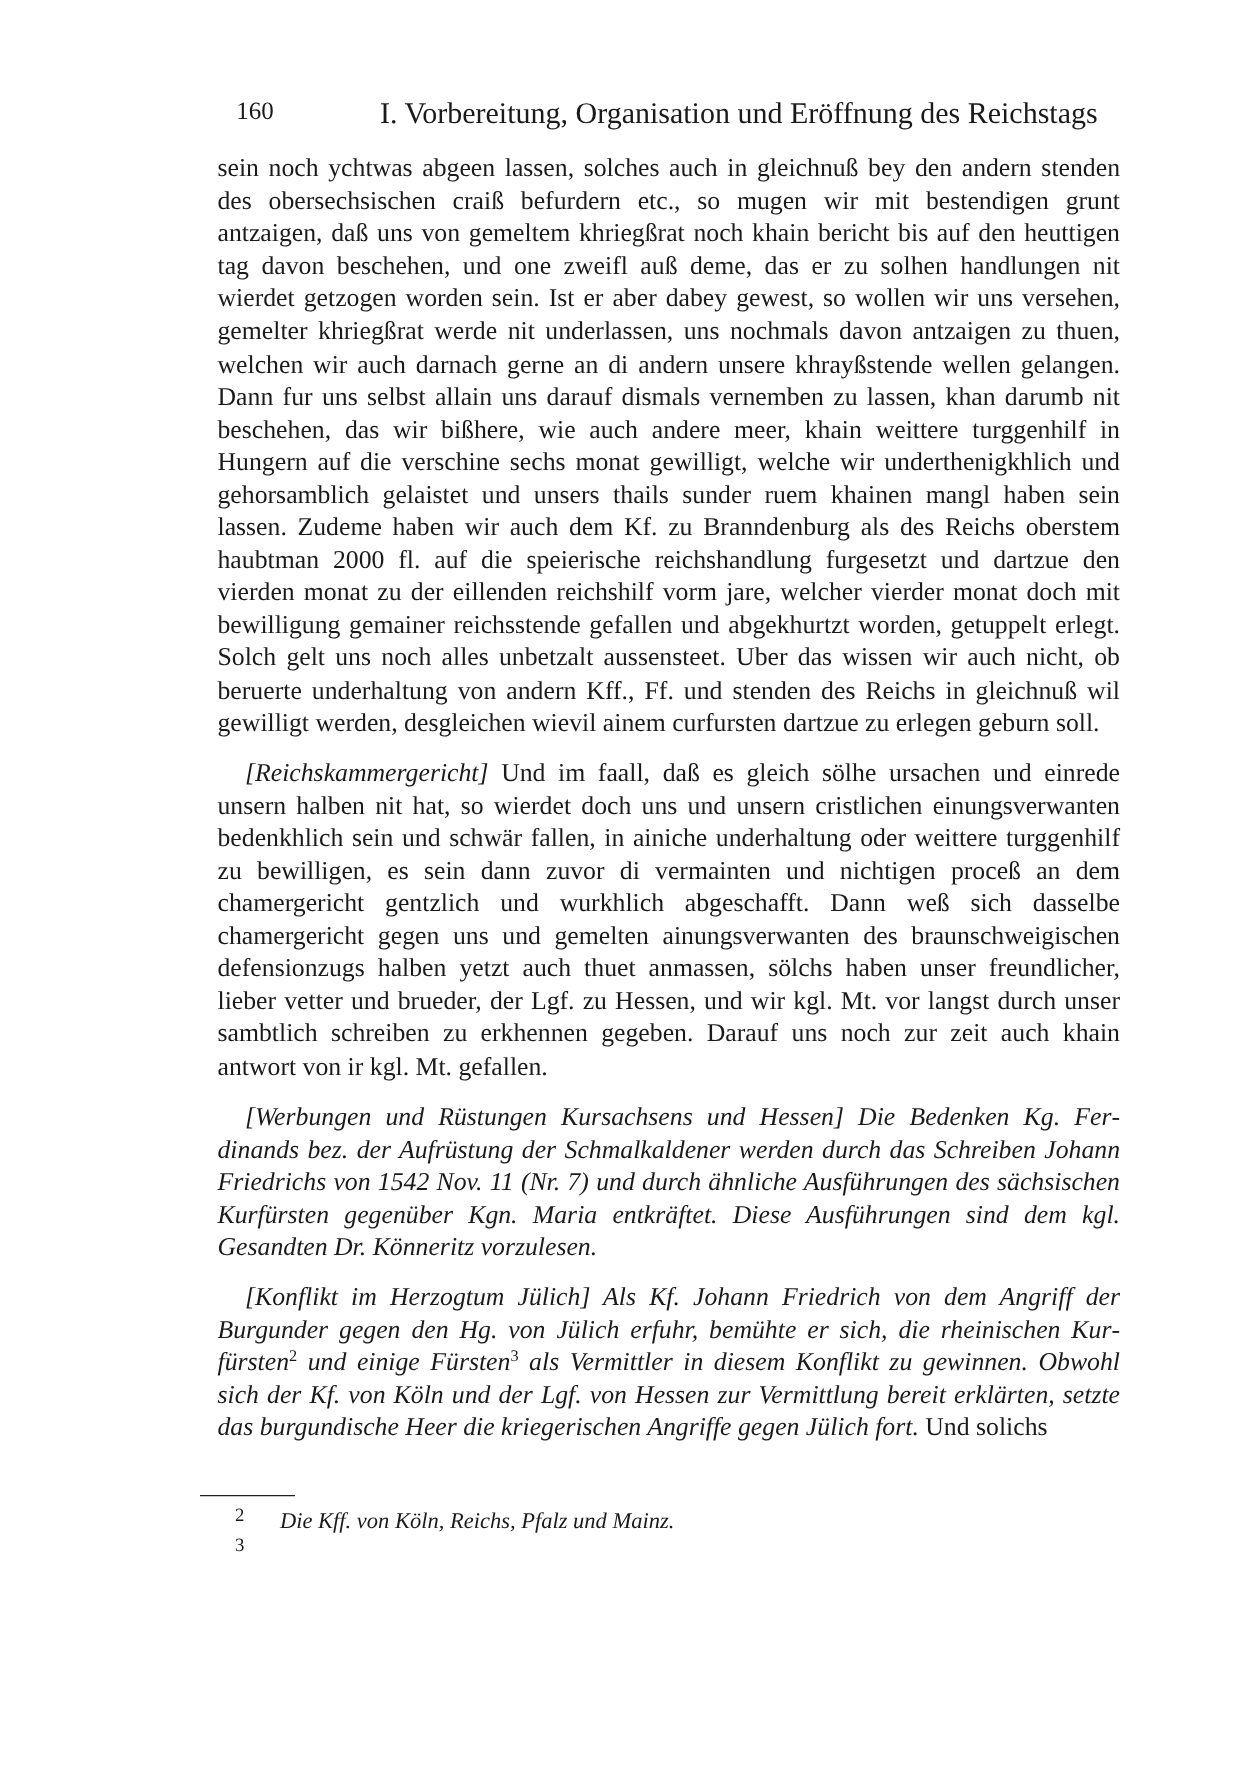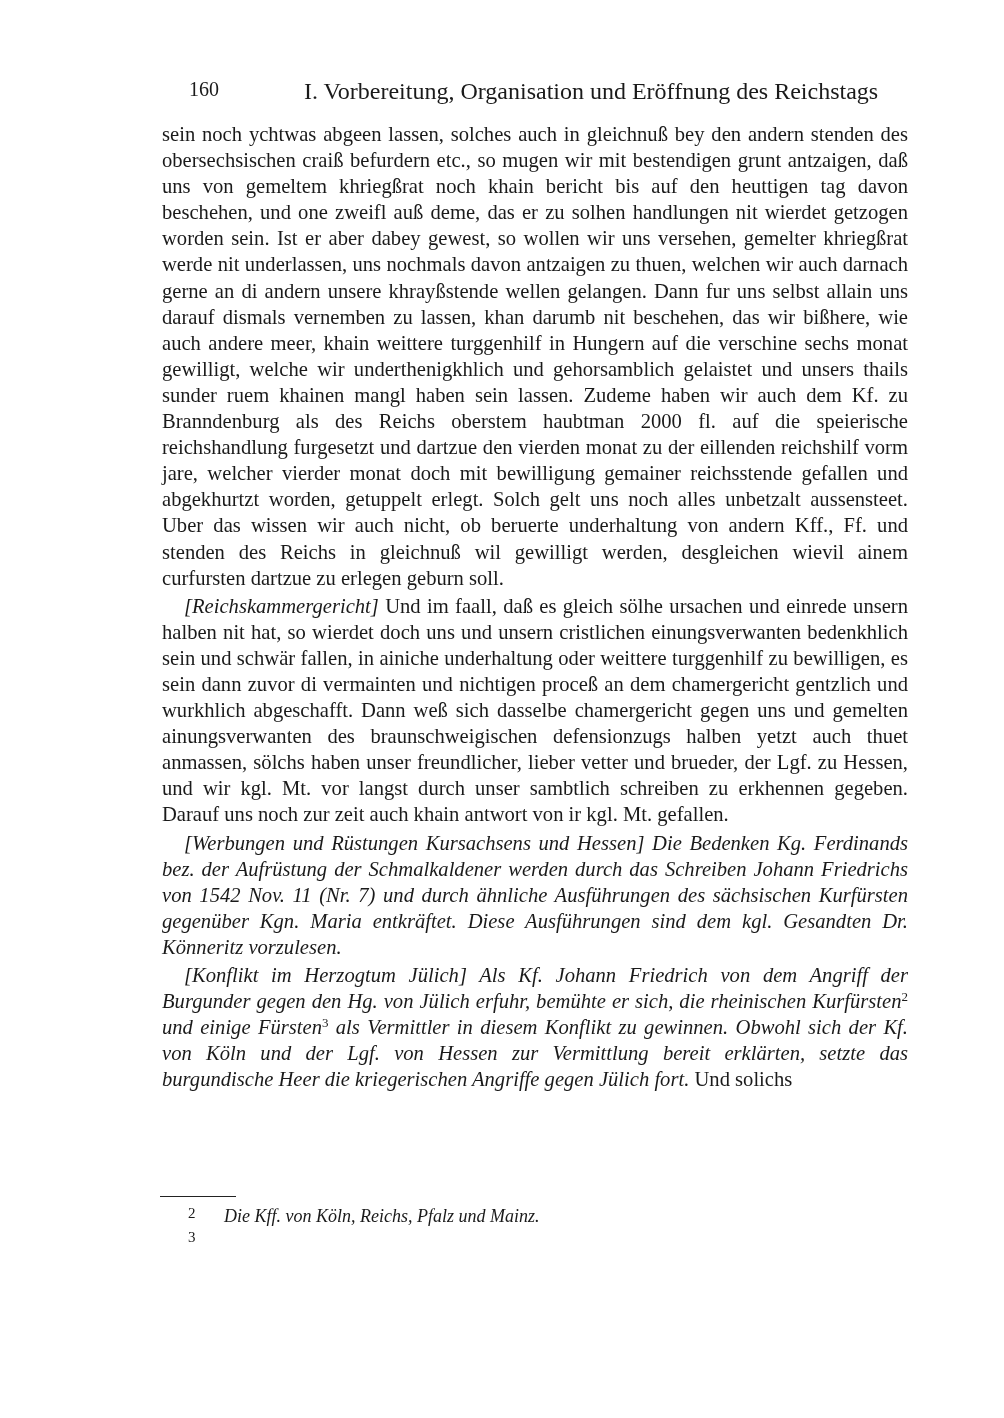--- a/index.html
+++ b/index.html
@@ -3,21 +3,21 @@
 <meta charset="utf-8">
 <style>
   html, body { margin: 0; padding: 0; background: #ffffff; }
   body { width: 1004px; height: 1418px; position: relative; overflow: hidden;
          font-family: "Liberation Serif", "DejaVu Serif", serif; color: #1a1a1a; }
   .page { position: absolute; left: 160px; top: 78px; width: 750px; }
   .running-head { height: 30px; position: relative; font-size: 20px; }
   .page-number { position: absolute; left: 0; top: 0; margin-left: 29px; }
   .running-title { position: absolute; left: 144px; top: 0; font-size: 24px; }
   .body-text { margin-top: 13px; font-size: 20.6px; line-height: 26.1px; text-align: justify; hyphens: manual; }
-  .body-text p { margin: 2px; }
+  .body-text p { margin: 14px; }
   .body-text p.indent { text-indent: 22px; }
   .it { font-style: italic; }
   sup { font-size: 13px; line-height: 0; vertical-align: 7px; }
   .fn-rule { position: absolute; left: 160px; top: 1196px; width: 76px; border-top: 1px solid #222; }
   .footnotes { position: absolute; left: 160px; top: 1204px; width: 750px; font-size: 18px; line-height: 24px; }
   .fn { position: relative; padding-left: 64px; }
   .fn-num { position: absolute; left: 28px; top: -3px; font-size: 15px; }
   .fn-text { font-style: italic; }
 </style>
 </head>

